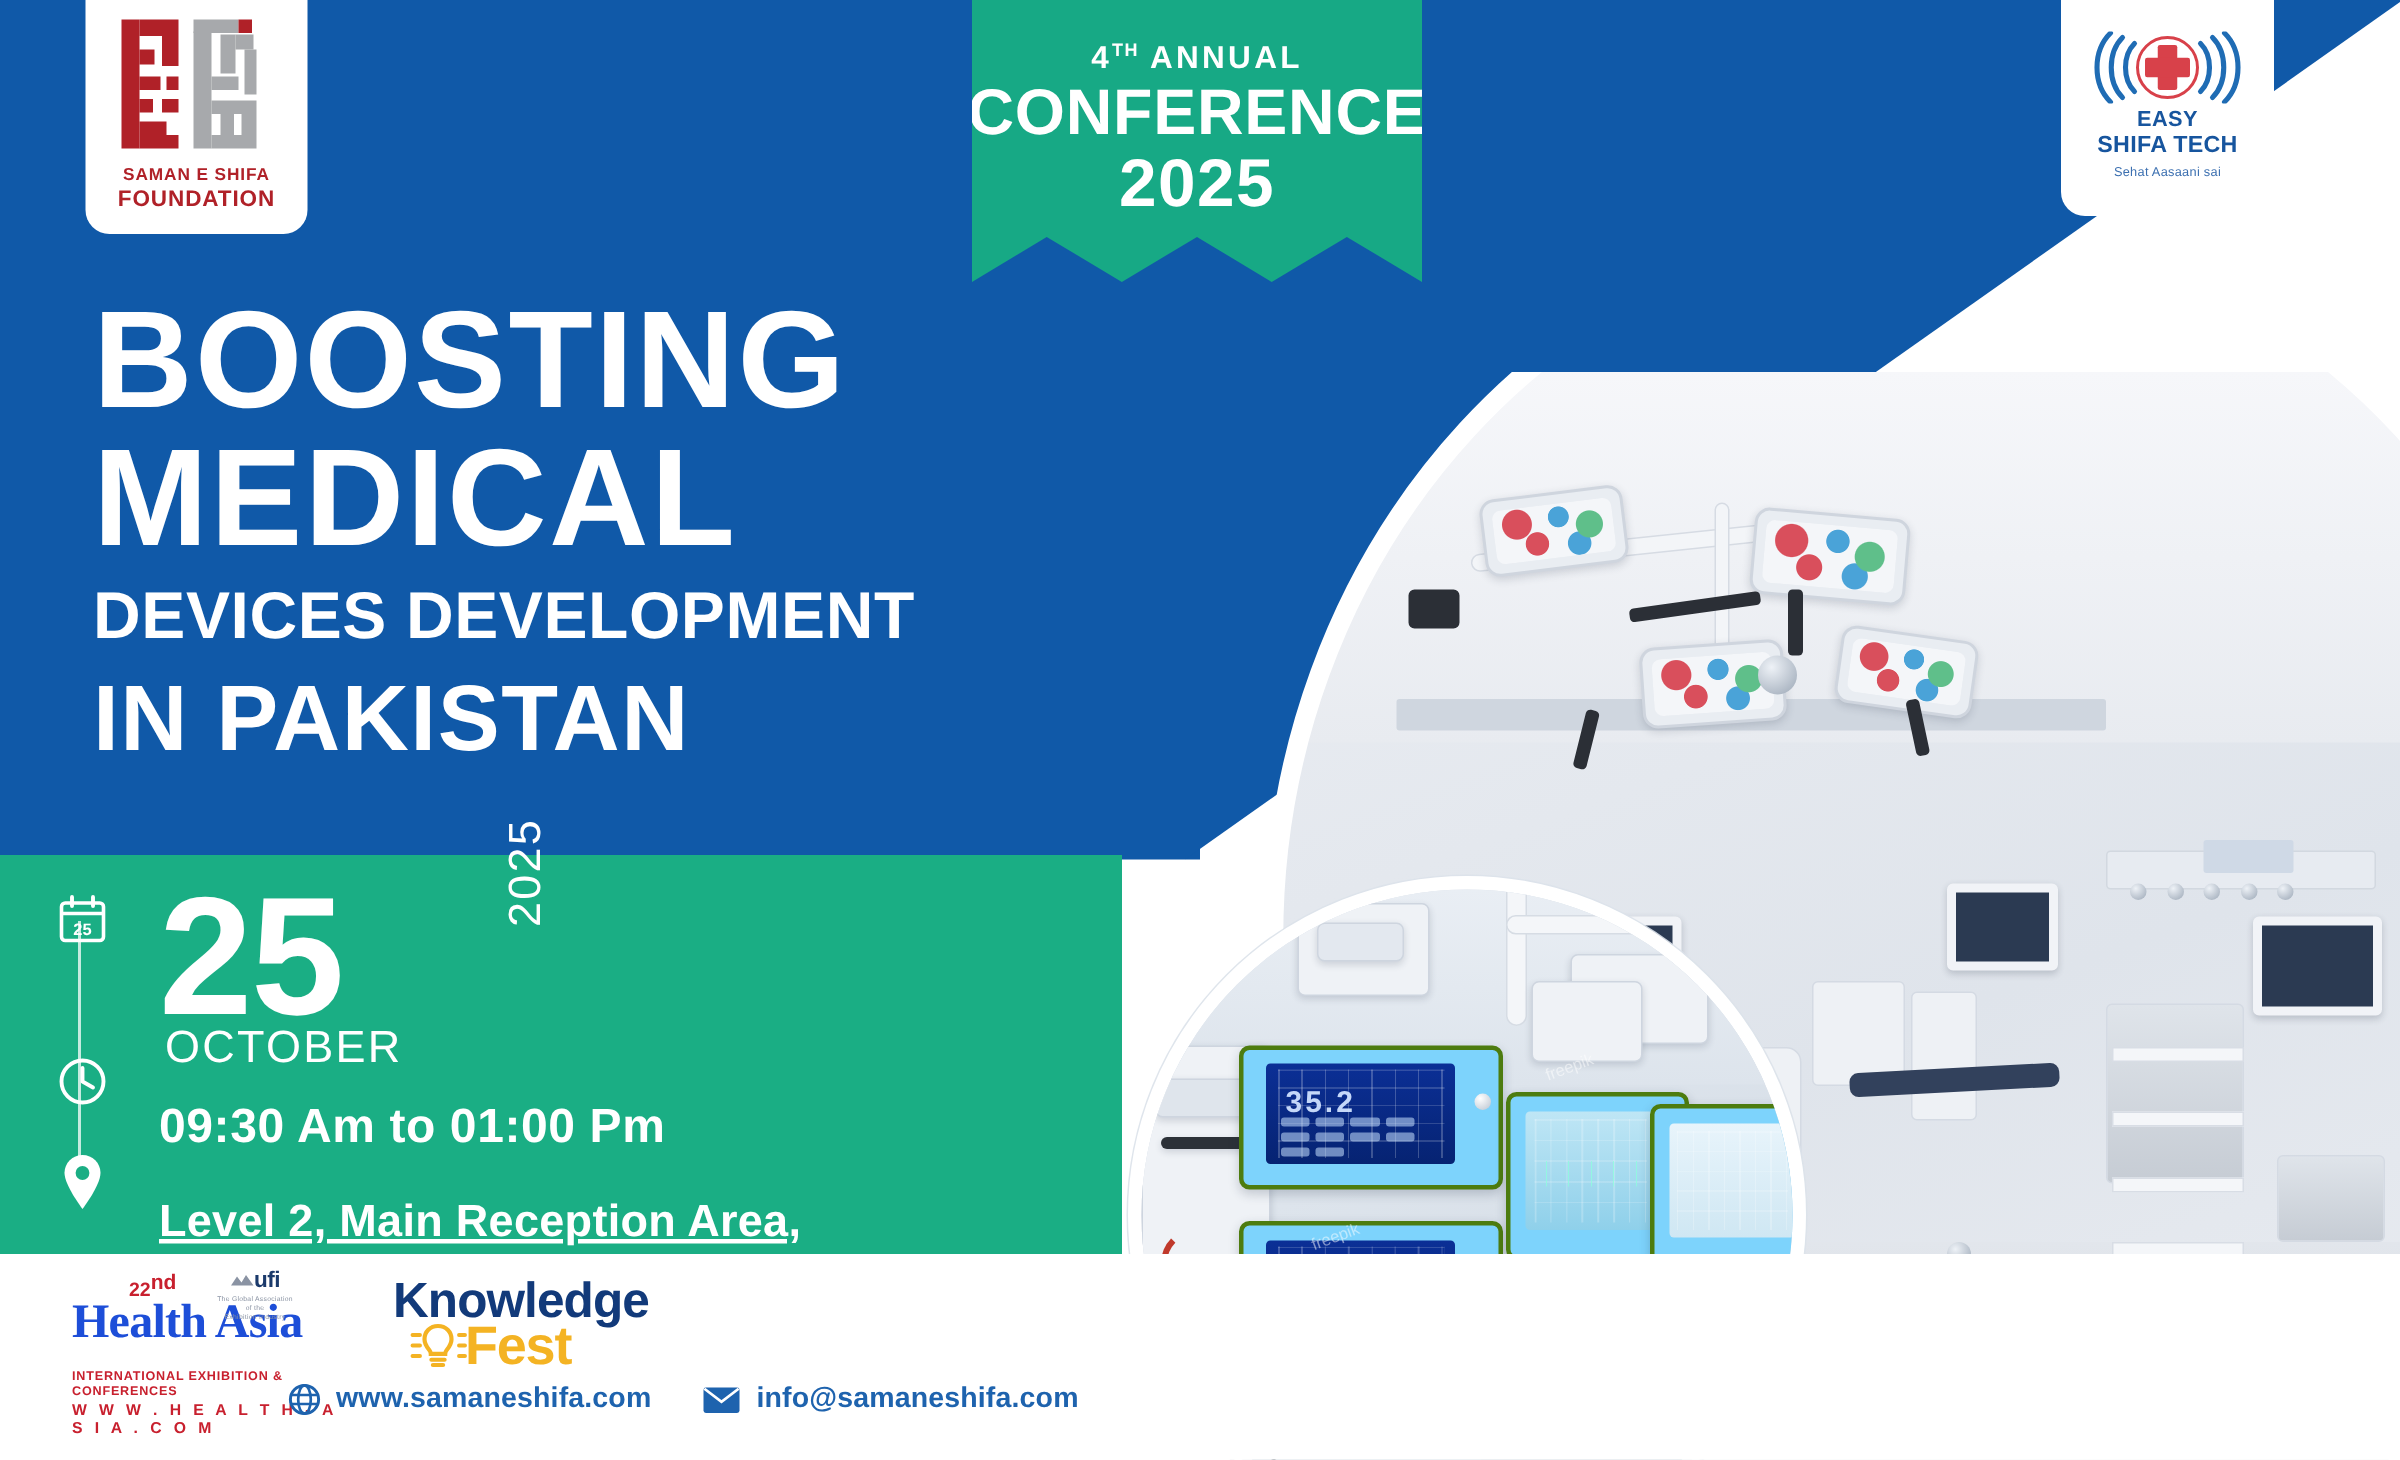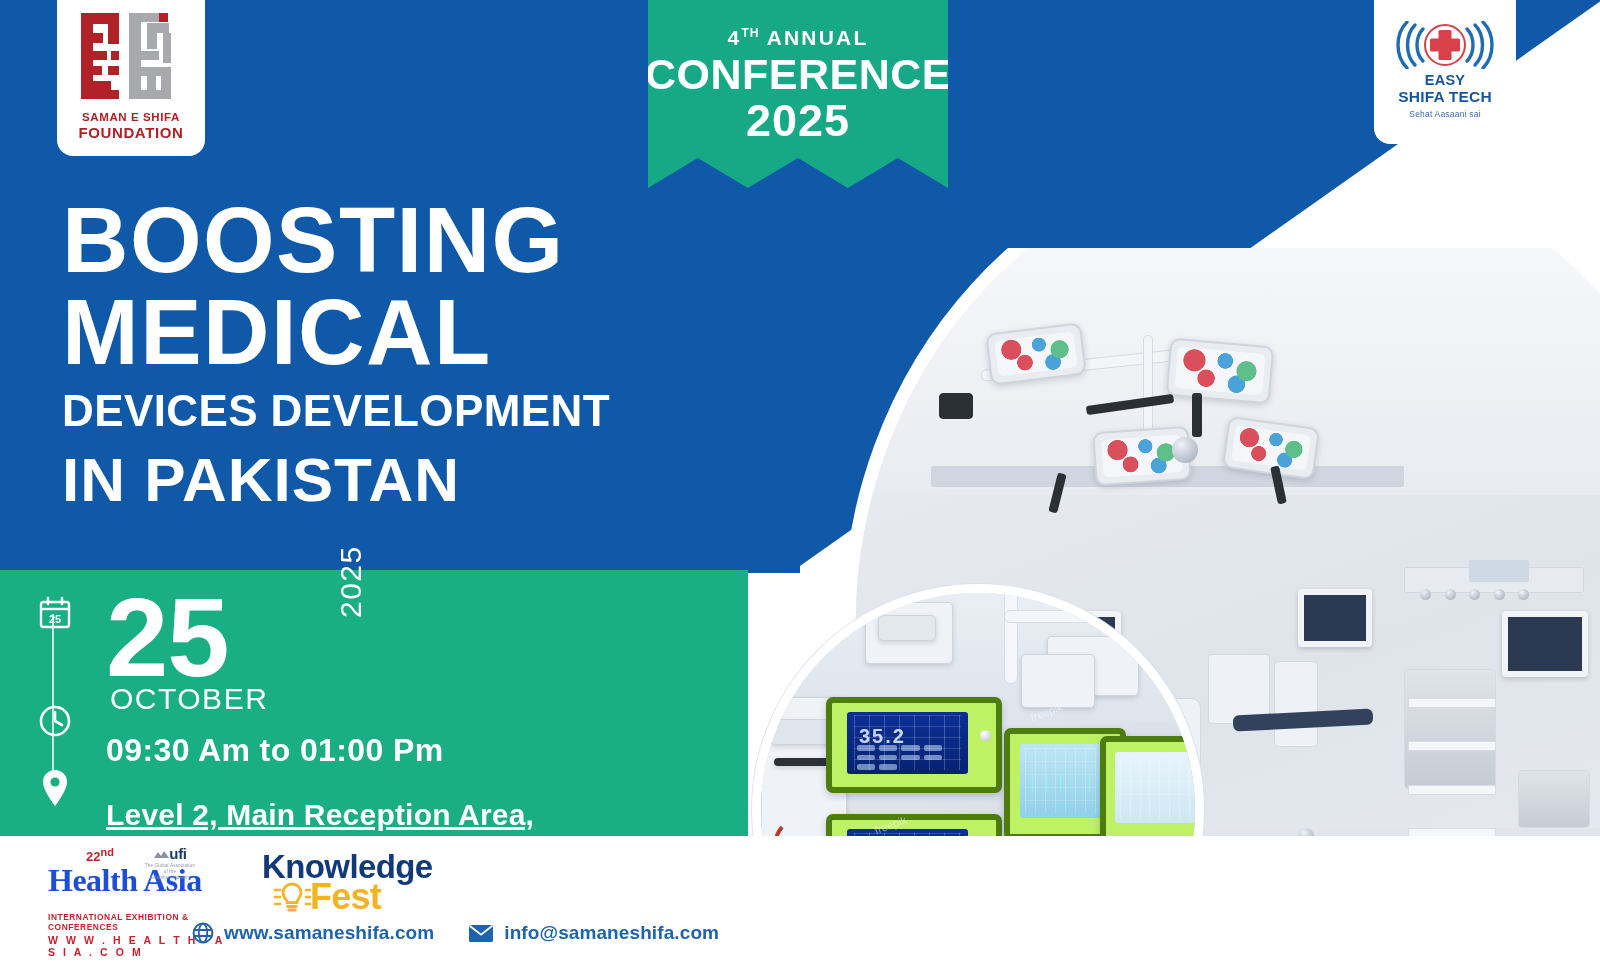--- a/index.html
+++ b/index.html
@@ -105,21 +105,21 @@
     background:#dfe5ec;
   }
   .dev-bg { position:absolute; inset:0;
             background: linear-gradient(155deg,#e7ecf2 0%, #dde4ec 40%, #cdd6e0 100%); }
   .dev-wall { position:absolute; left:0; top:0; width:100%; height:30%;
               background: linear-gradient(#e9eef4,#dde4ec); }
   .dev-bench { position:absolute; left:0; bottom:0; width:100%; height:16%;
                background: linear-gradient(#e4e9f0,#cfd7e1); }
   .mon {
     position:absolute; border-radius:7px;
-    background:#bef264; border:6px solid #4d7c0f;
+    background:#7dd3fc; border:3px solid #4d7c0f;
     box-shadow: 0 3px 7px rgba(30,45,70,.22);
   }
   .mon .scr {
     position:absolute; left:9%; top:10%; width:74%; height:74%;
     border-radius:3px;
     background:#0a2f8c;
     overflow:hidden;
   }
   .mon .scr.blue-dark {
     background: linear-gradient(#0b2f96, #062372);
@@ -294,21 +294,21 @@
     line-height:1.22; letter-spacing:.2px;text-decoration:underline;
   }
 
   
   .ha-logo { position:absolute; left:48px; top:846px; width:180px; }
   .ha-top { position:relative; height:20px; }
   .ha-22 {
     position:absolute; left:38px; top:0;
     color:#C8202E; font:700 13px "Liberation Sans", sans-serif;
   }
-  .ha-22 sup { font-size:11px; }
+  .ha-22 sup { font-size:14px; }
   .ufi { position:absolute; left:96px; top:-1px; width:52px; text-align:center; }
   .ufi-word { color:#1B3A6B; font:700 15px "Liberation Sans", sans-serif; letter-spacing:-.3px; }
   .ufi-sub { color:#8a93a3; font:400 4.5px "Liberation Sans", sans-serif; line-height:1.35; letter-spacing:.2px; }
   .ha-main {
     color:#1d4ed8; font:700 32px "Liberation Serif", serif;
     letter-spacing:-.5px; line-height:1; margin-top:-2px;
   }
   .ha-sub1 {
     color:#C8202E; font:700 8.4px "Liberation Sans", sans-serif;
     letter-spacing:.55px; margin-top:16px;

